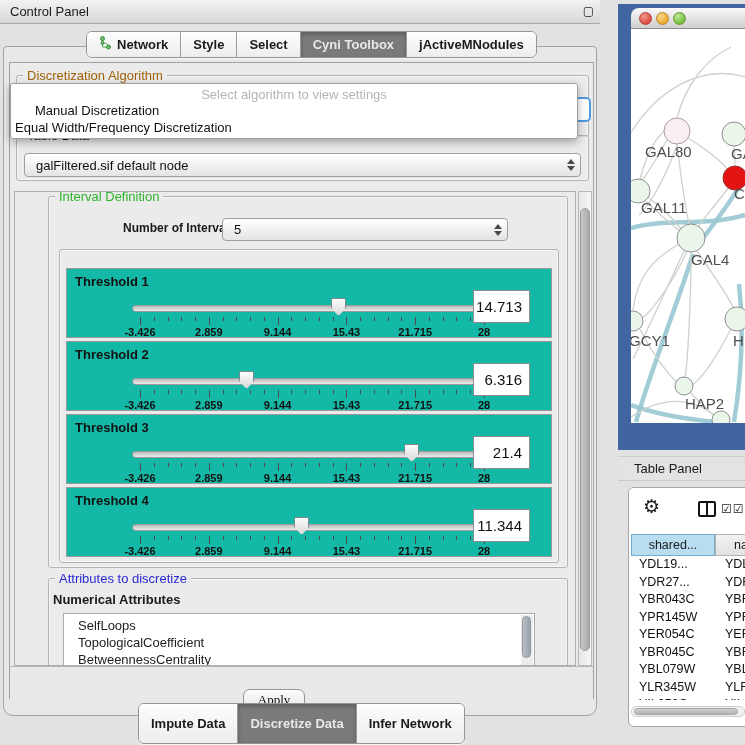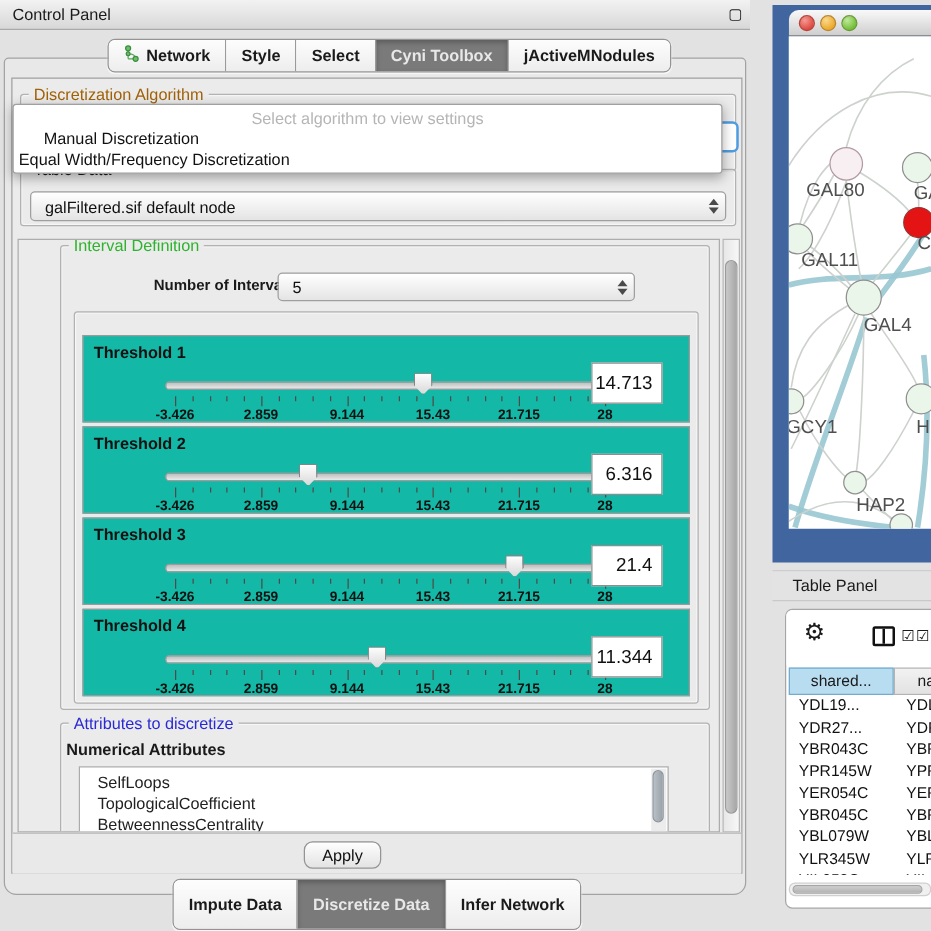--- a/index.html
+++ b/index.html
@@ -86,23 +86,23 @@
   .attr-group{left:33px;top:386px;width:520px;height:110px;}
   .attr-list-title{position:absolute;left:4px;top:13px;font-weight:bold;font-size:13px;}
   .attr-list{position:absolute;left:14px;top:34px;width:472px;height:110px;background:#fff;border:1px solid #ababab;}
   .attr-item{font-size:13px;color:#222;padding-left:14px;line-height:17px;}
   .attr-item:first-child{padding-top:3px;}
   .list-scrollbar{position:absolute;right:1px;top:1px;width:12px;height:108px;background:#ececec;}
   .list-thumb{position:absolute;left:1px;top:1px;width:9px;height:42px;border-radius:5px;
     background:linear-gradient(to right,#b9c0c6,#9aa2aa);border:1px solid #8d959d;}
 
   .apply-band{position:absolute;left:0;top:603px;width:583px;height:33px;background:#e9e9e9;border-top:1px solid #b5b5b5;}
-  .apply-btn{position:absolute;left:233px;top:6px;width:62px;height:22px;
+  .apply-btn{position:absolute;left:233px;top:22px;width:62px;height:22px;
     background:linear-gradient(#fefefe,#e3e3e3);border:1px solid #949494;border-radius:7px;
-    font-family:Liberation Sans, sans-serif;font-size:13px;color:#111;}
+    font-family:Liberation Serif, serif;font-size:13px;color:#111;}
 
   .popup{position:absolute;left:10px;top:83px;width:568px;height:56px;background:#fff;
     border:1px solid #a0a0a0;border-radius:3px;z-index:60;box-shadow:0 3px 9px rgba(0,0,0,.32);}
   .popup-hint{position:absolute;left:0;top:3px;width:100%;text-align:center;color:var(--hint-gray);font-size:13px;}
   .popup-opt{position:absolute;left:4px;font-size:13px;color:#111;white-space:nowrap;}
   .popup-opt.bold{font-weight:normal;padding-left:20px;}
 
   
   .right-bg{position:absolute;left:600px;top:0;width:145px;height:745px;background:#e2e2e2;}
   .net-window{position:absolute;left:618px;top:4px;width:130px;height:446px;background:var(--frame-blue);}

